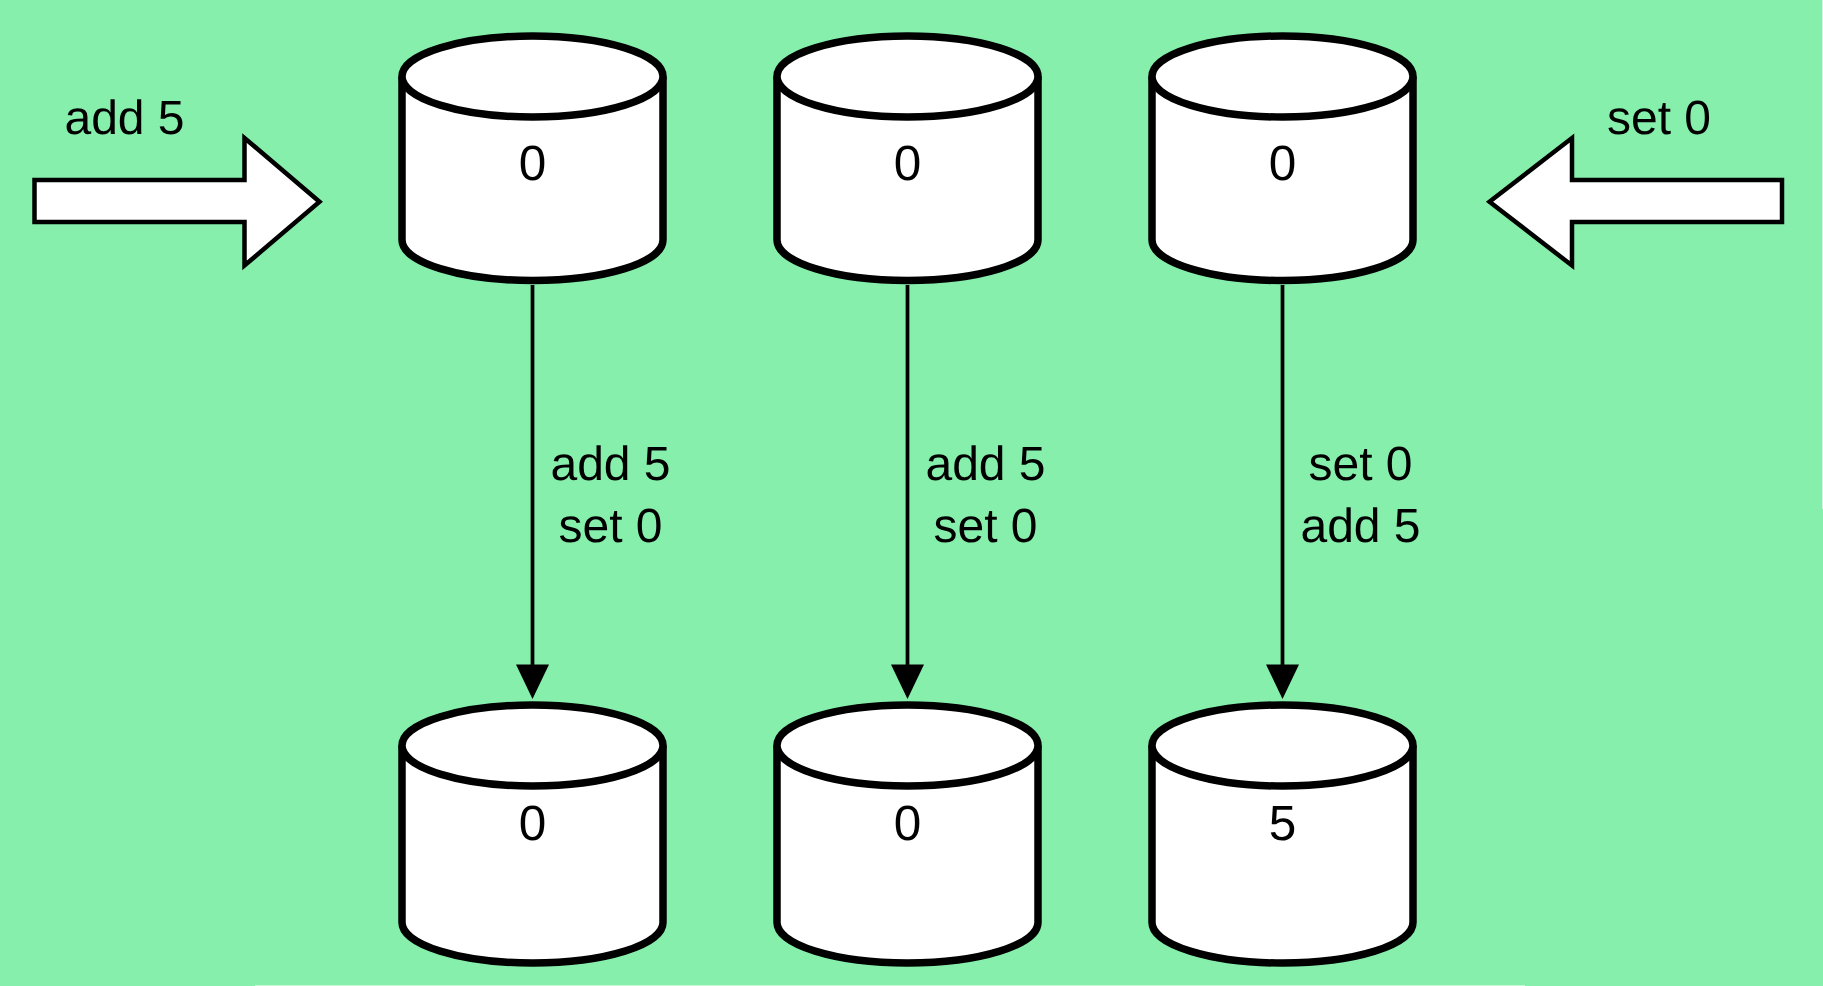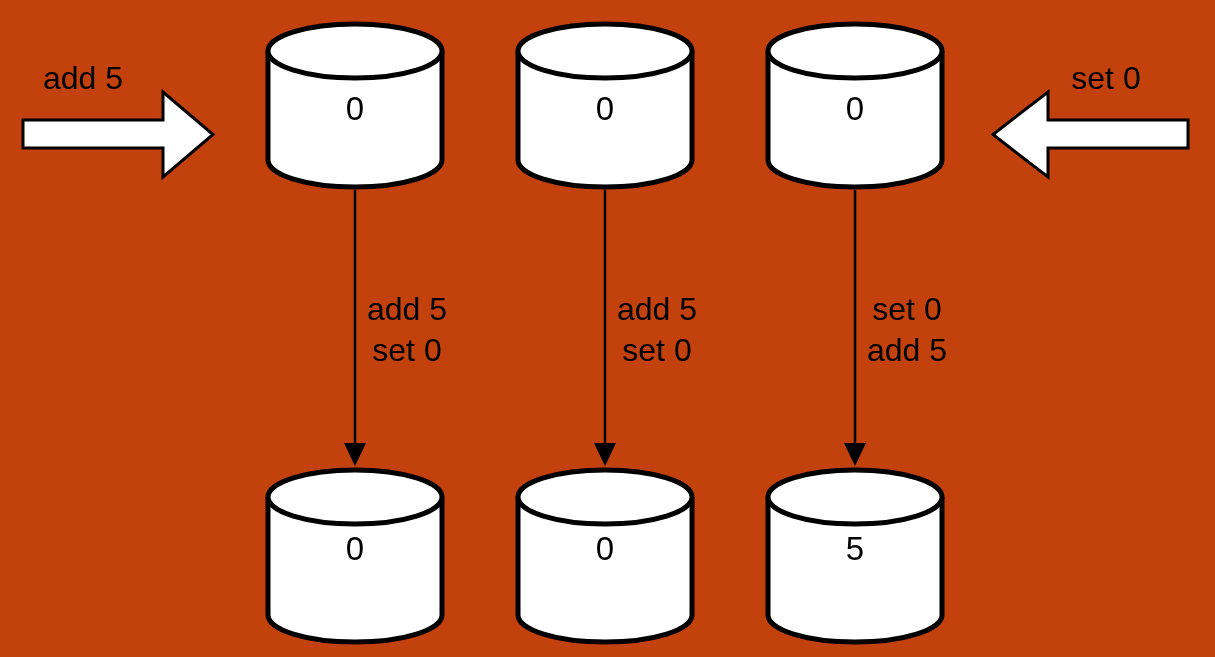--- a/index.html
+++ b/index.html
@@ -4,21 +4,21 @@
 <style>
   html, body {
     margin: 0;
     padding: 0;
     background: #ffffff;
   }
   .stage {
     position: relative;
     width: 1215px;
     height: 657px;
-    background: #c2410c;
+    background: #86efac;
     overflow: hidden;
     font-family: "Liberation Sans", sans-serif;
   }
   svg { display: block; }
   text {
     font-family: "Liberation Sans", sans-serif;
     fill: #000000;
   }
   .val   { font-size: 33px; }
   .op    { font-size: 32px; }

